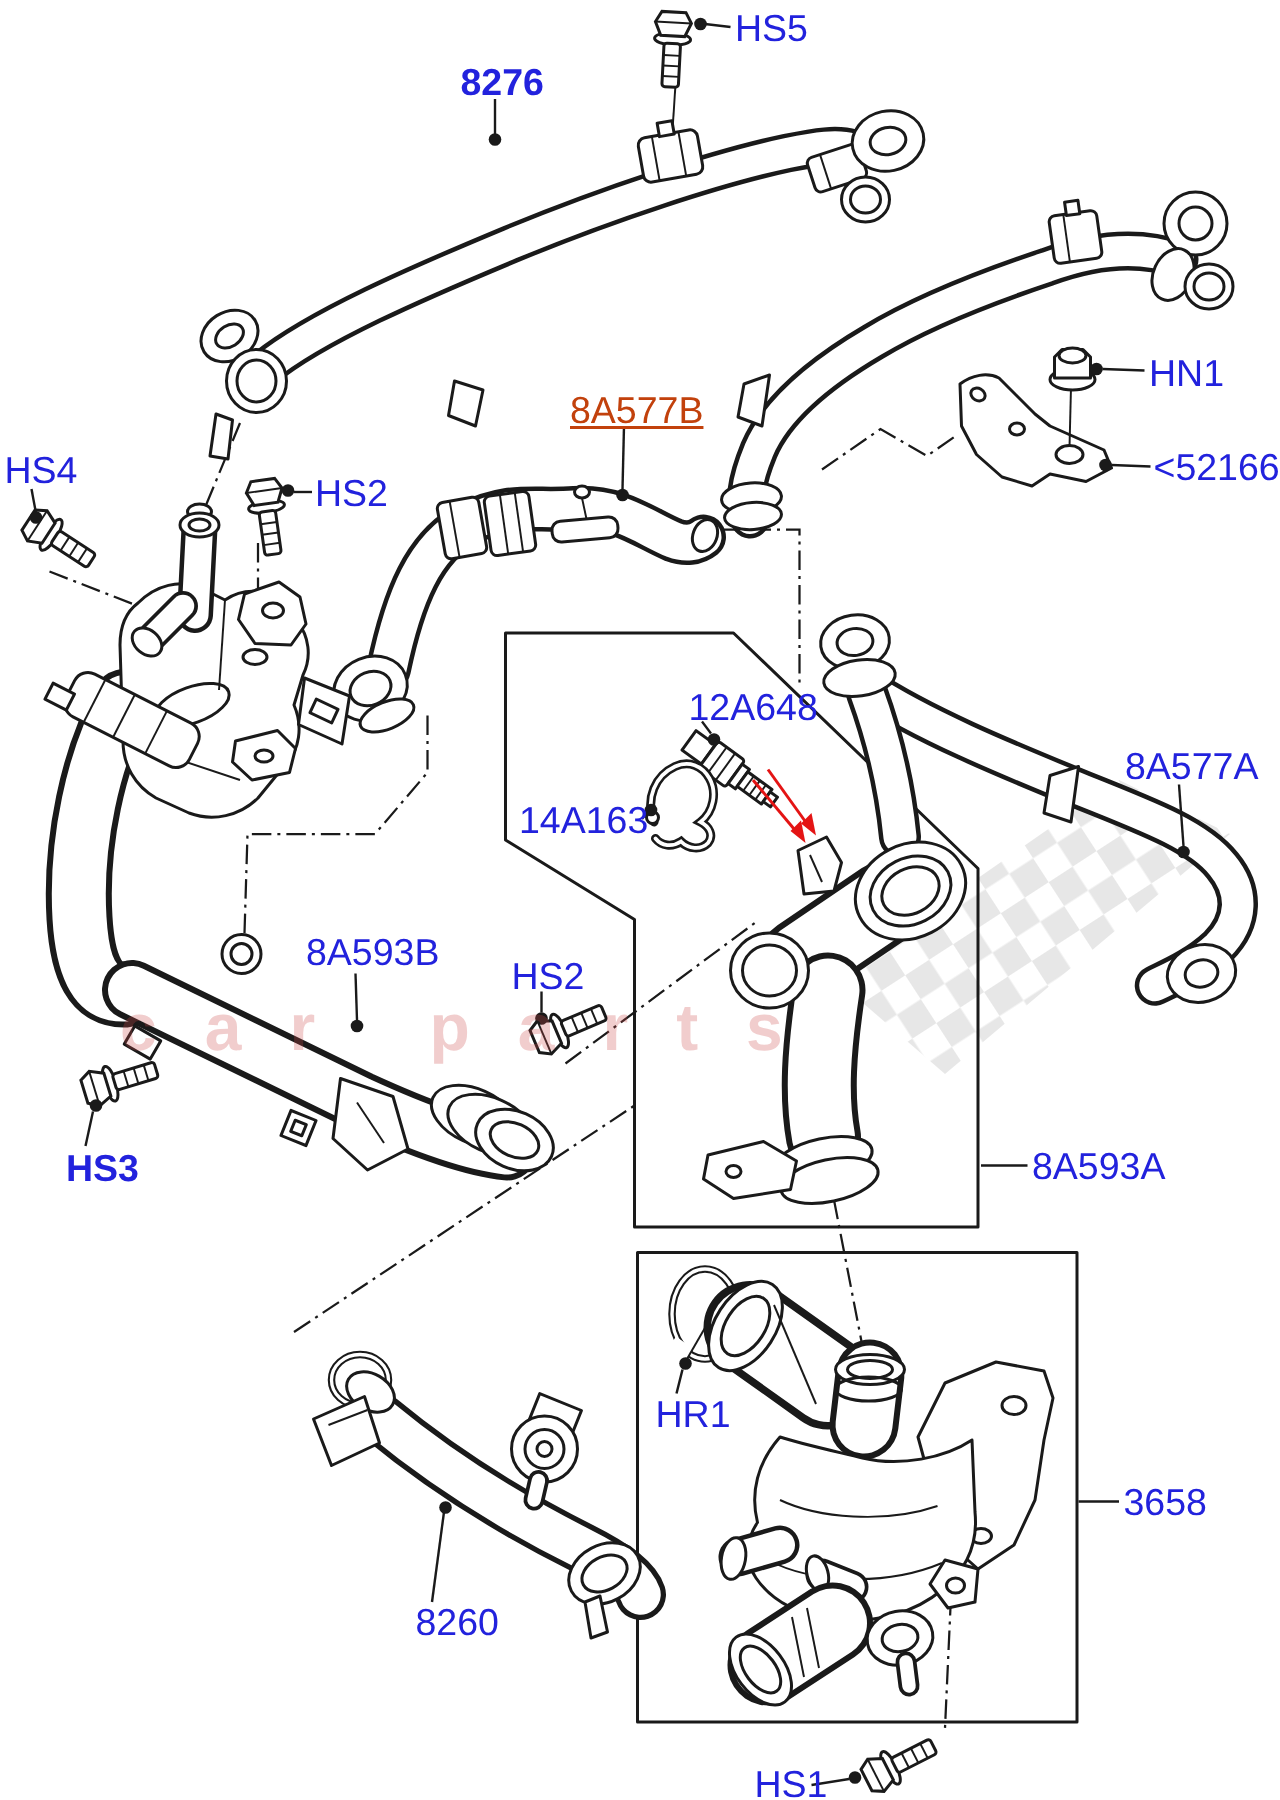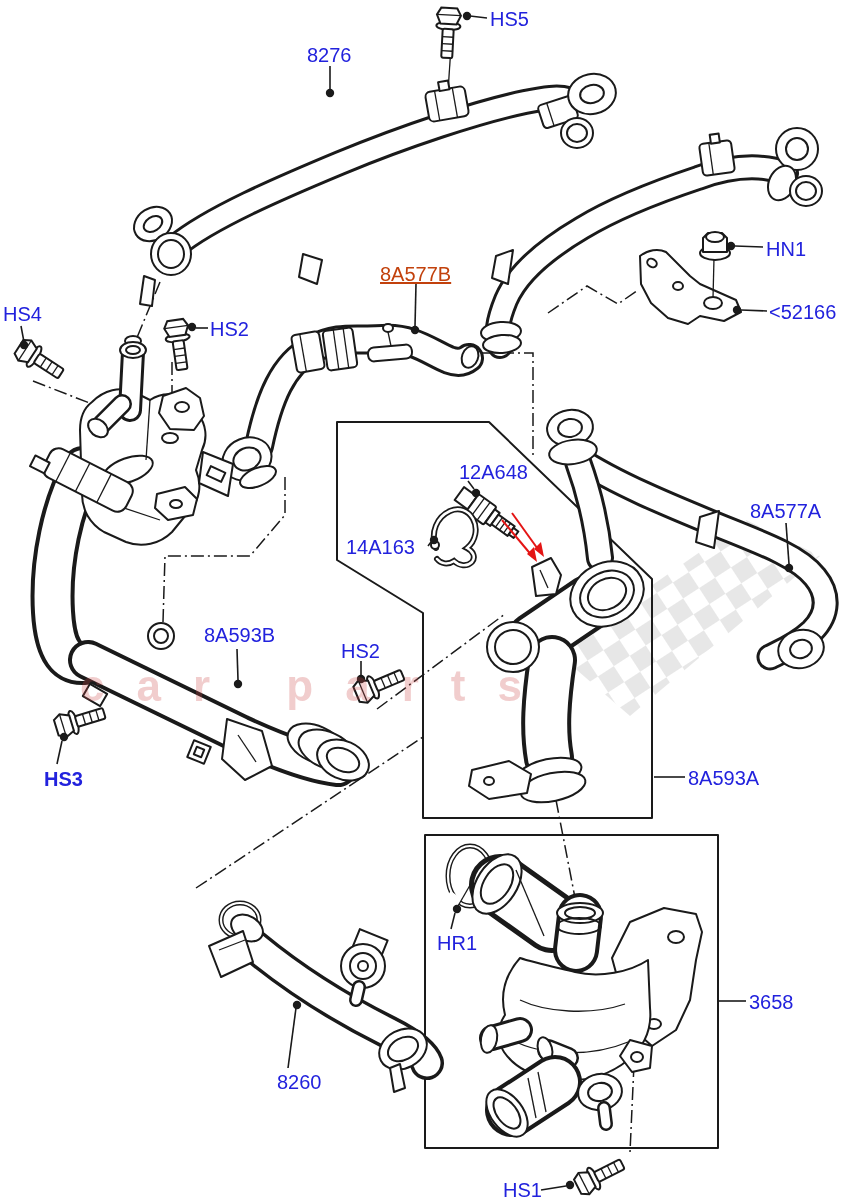--- a/index.html
+++ b/index.html
@@ -11,21 +11,21 @@
   .fw{stroke:#1a1a1a;stroke-width:2;fill:#fff;stroke-linejoin:round;}
   .to{stroke:#1a1a1a;fill:none;stroke-linecap:round;}
   .ti{stroke:#fff;fill:none;stroke-linecap:round;}
   .dd{stroke:#1a1a1a;stroke-width:1.5;fill:none;stroke-dasharray:13 4 2 4;}
   .ld{stroke:#1a1a1a;stroke-width:1.6;fill:none;}
   .dot{fill:#1a1a1a;stroke:none;}
   .thin{stroke:#1a1a1a;stroke-width:1.3;fill:none;}
   .red{stroke:#e41414;stroke-width:2;fill:none;}
   .redf{fill:#e41414;stroke:none;}
   
-  .callout{position:absolute;font-size:20px;line-height:22px;white-space:nowrap;cursor:pointer;}
+  .callout{position:absolute;font-size:25px;line-height:22px;white-space:nowrap;cursor:pointer;}
   
   .wm-main{position:absolute;left:52px;top:534px;font-size:118px;font-weight:bold;
            letter-spacing:2px;pointer-events:none;}
   .wm-sub{position:absolute;left:80px;top:636px;font-size:44px;font-weight:bold;
           letter-spacing:32px;pointer-events:none;margin-top:25px;}
 </style>
 </head>
 <body>
 
 <div id="stage">
@@ -439,21 +439,21 @@
     <line class="ld" x1="296" y1="1008" x2="288" y2="1068"></line>
         <circle class="dot" cx="297" cy="1005" r="4.2"></circle>
     <line class="ld" x1="541" y1="1190" x2="566" y2="1186"></line>
         <circle class="dot" cx="570" cy="1185" r="4.2"></circle>
   </g>
 </svg>
 
 <div class="wm-sub" style="color: rgba(205, 75, 75, 0.28);">car parts</div>
 
 <div id="labels">
-      <div class="callout" style="left: 307px; top: 44px; color: rgb(34, 34, 221);">8276</div>
+      <div class="callout" style="left: 307px; top: 44px; color: rgb(34, 34, 221); font-weight: bold;">8276</div>
       <div class="callout" style="left: 490px; top: 8px; color: rgb(34, 34, 221);">HS5</div>
       <div class="callout" style="left: 766px; top: 238px; color: rgb(34, 34, 221);">HN1</div>
       <div class="callout" style="left: 769px; top: 301px; color: rgb(34, 34, 221);">&lt;52166</div>
       <div class="callout" style="left: 380px; top: 263px; color: #c2410c; text-decoration: underline;">8A577B</div>
       <div class="callout" style="left: 3px; top: 303px; color: rgb(34, 34, 221);">HS4</div>
       <div class="callout" style="left: 210px; top: 318px; color: rgb(34, 34, 221);">HS2</div>
       <div class="callout" style="left: 441px; top: 461px; color: rgb(34, 34, 221); margin-left: 18px;">12A648</div>
       <div class="callout" style="left: 346px; top: 536px; color: rgb(34, 34, 221);">14A163</div>
       <div class="callout" style="left: 750px; top: 500px; color: rgb(34, 34, 221);">8A577A</div>
       <div class="callout" style="left: 204px; top: 624px; color: rgb(34, 34, 221);">8A593B</div>

